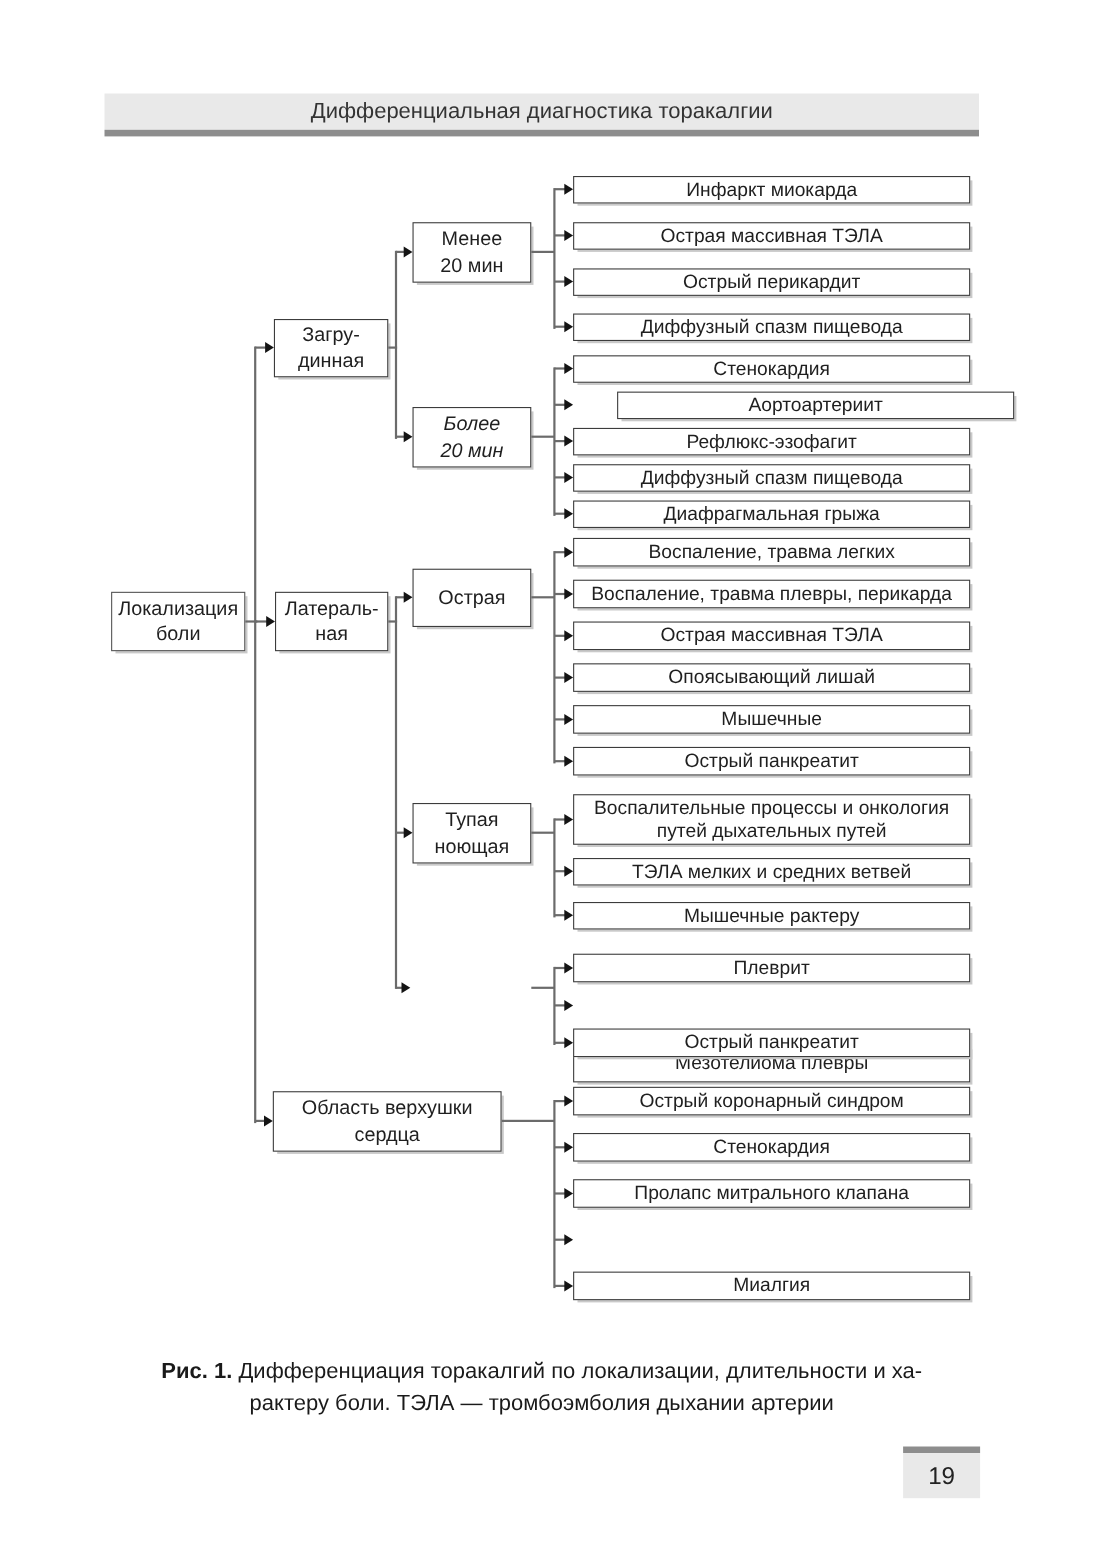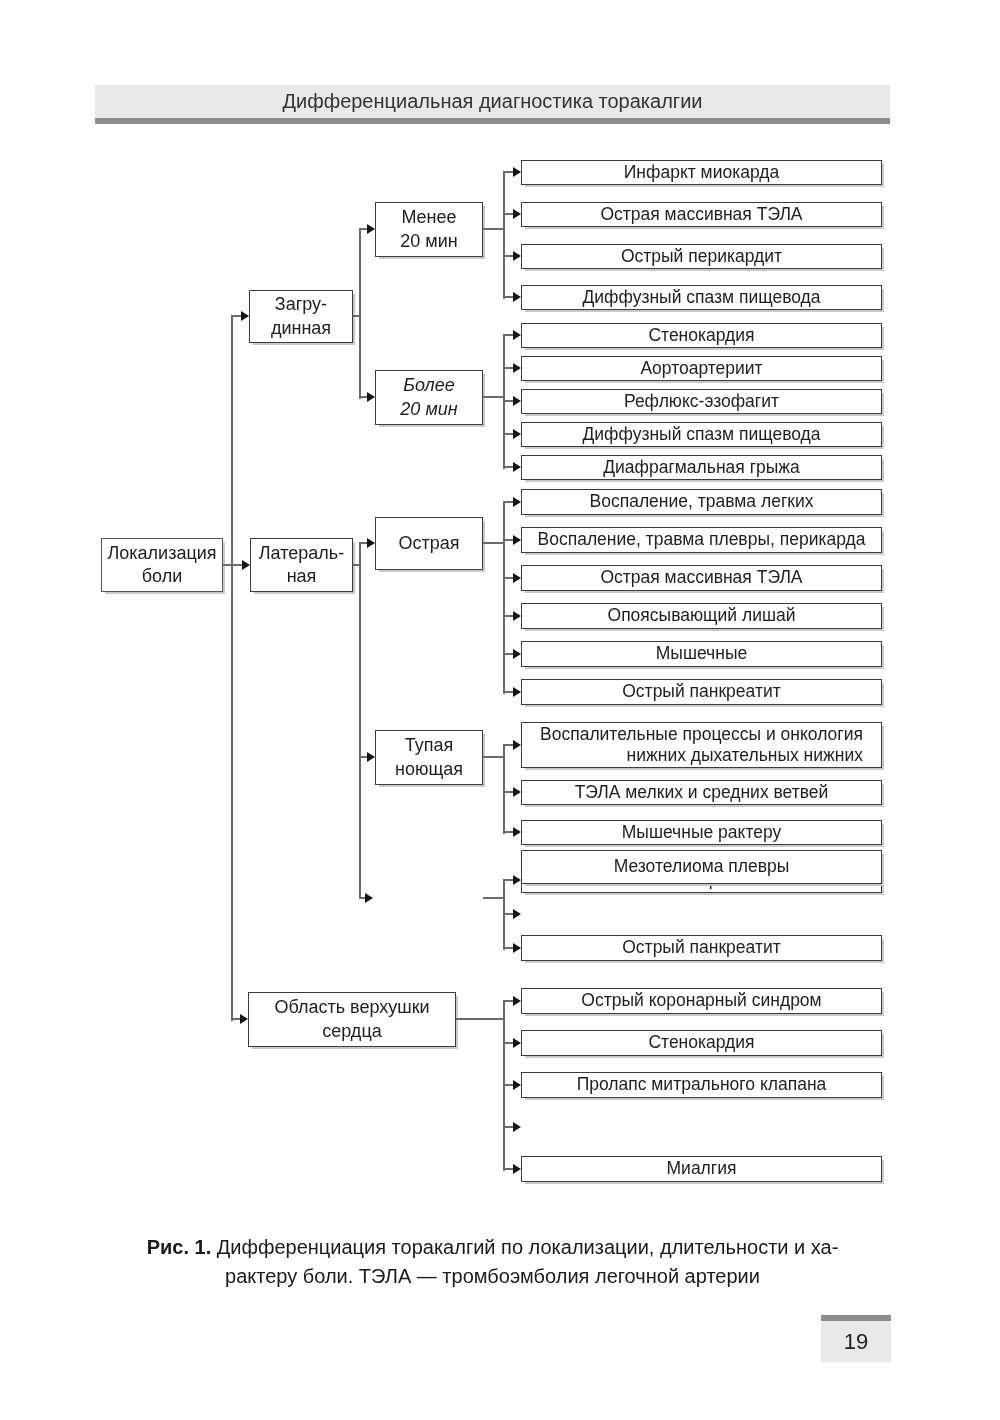--- a/index.html
+++ b/index.html
@@ -5,21 +5,21 @@
   html,body{margin:0;padding:0;background:#fff;}
   .page{position:relative;width:1000px;height:1420px;background:#ffffff;
         font-family:"Liberation Sans",sans-serif;color:#222;overflow:hidden;border-radius:18px;}
   .hdr{position:absolute;left:95px;top:85px;width:795px;height:33px;background:#e9e9e9;
        display:flex;align-items:center;justify-content:center;font-size:20px;color:#333;}
   .hdr-bar{position:absolute;left:95px;top:118px;width:795px;height:6px;background:#8d8d8d;}
   .node,.leaf{position:absolute;box-sizing:border-box;background:#fff;border:1.5px solid #3c3c3c;
        box-shadow:3px 3px 0 -1px #c9c9c9;display:flex;align-items:center;justify-content:center;
        text-align:center;white-space:pre-line;color:#1f1f1f;}
   .node{font-size:18px;line-height:1.3;}
-  .leaf{left:521px;width:361px;height:25px;font-size:17.5px;line-height:1.22;text-align:right;}
+  .leaf{left:521px;width:361px;height:25px;font-size:17.5px;line-height:1.22;}
   .h{position:absolute;height:2px;background:#6b6b6b;}
   .v{position:absolute;width:2px;background:#6b6b6b;}
   .a{position:absolute;width:0;height:0;border-left:8px solid #141414;
      border-top:5px solid transparent;border-bottom:5px solid transparent;}
   .caption{position:absolute;left:95px;top:1233px;width:795px;text-align:center;
            font-size:20px;line-height:1.45;color:#1a1a1a;}
   .caption b{font-weight:bold;}
   .pn-bar{position:absolute;left:821px;top:1315px;width:70px;height:6px;background:#8d8d8d;}
   .pn-box{position:absolute;left:821px;top:1321px;width:70px;height:41px;background:#e9e9e9;
           display:flex;align-items:center;justify-content:center;font-size:22px;color:#222;}
@@ -49,39 +49,39 @@
   <div class="node" style="left:375px;top:730px;width:108px;height:55px;">Тупая
 ноющая</div>
   <div class="node" style="left:375px;top:517px;width:108px;height:53px;">Острая</div>
 
   <div class="leaf" style="top:160px;">Инфаркт миокарда</div>
   <div class="leaf" style="top:202px;">Острая массивная ТЭЛА</div>
   <div class="leaf" style="top:244px;">Острый перикардит</div>
   <div class="leaf" style="top:285px;">Диффузный спазм пищевода</div>
 
   <div class="leaf" style="top:323px;">Стенокардия</div>
-  <div class="leaf" style="top:356px;">Аортоартериит</div>
+  <div class="leaf" style="top:356px;margin-left:40px;">Аортоартериит</div>
   <div class="leaf" style="top:389px;">Рефлюкс-эзофагит</div>
   <div class="leaf" style="top:422px;">Диффузный спазм пищевода</div>
   <div class="leaf" style="top:455px;">Диафрагмальная грыжа</div>
 
   <div class="leaf" style="top:489px;height:26px;">Воспаление, травма легких</div>
   <div class="leaf" style="top:527px;height:26px;">Воспаление, травма плевры, перикарда</div>
   <div class="leaf" style="top:565px;height:26px;">Острая массивная ТЭЛА</div>
   <div class="leaf" style="top:603px;height:26px;">Опоясывающий лишай</div>
   <div class="leaf" style="top:641px;height:26px;">Мышечные</div>
   <div class="leaf" style="top:679px;height:26px;">Острый панкреатит</div>
 
   <div class="leaf" style="top:722px;height:46px;">Воспалительные процессы и онкология
-нижних дыхательных нижних</div>
+путей дыхательных путей</div>
   <div class="leaf" style="top:780px;">ТЭЛА мелких и средних ветвей</div>
   <div class="leaf" style="top:820px;">Мышечные рактеру</div>
 
   <div class="leaf" style="top:867px;height:26px;">Плеврит</div>
-  <div class="leaf" style="top:850px;height:34px;">Мезотелиома плевры</div>
+  <div class="leaf" style="top:950px;height:34px;">Мезотелиома плевры</div>
   <div class="leaf" style="top:935px;height:26px;">Острый панкреатит</div>
 
   <div class="leaf" style="top:988px;height:26px;">Острый коронарный синдром</div>
   <div class="leaf" style="top:1030px;height:26px;">Стенокардия</div>
   <div class="leaf" style="top:1072px;height:26px;">Пролапс митрального клапана</div>
   <div class="leaf" style="top:1156px;height:26px;">Миалгия</div>
 
   <div class="h" style="left:223px;top:564px;width:11px;"></div>
   <div class="v" style="left:231px;top:315px;height:706px;"></div>
   <div class="h" style="left:232px;top:315px;width:10px;"></div>
@@ -173,19 +173,19 @@
     <div class="a" style="left:513px;top:1038px;"></div>
   <div class="h" style="left:504px;top:1084px;width:10px;"></div>
     <div class="a" style="left:513px;top:1080px;"></div>
   <div class="h" style="left:504px;top:1126px;width:10px;"></div>
     <div class="a" style="left:513px;top:1122px;"></div>
   <div class="h" style="left:504px;top:1168px;width:10px;"></div>
     <div class="a" style="left:513px;top:1164px;"></div>
 
   <div class="caption">
     <div><b>Рис. 1.</b><span> Дифференциация торакалгий по локализации, длительности и ха-</span></div>
-    <div>рактеру боли. ТЭЛА — тромбоэмболия легочной артерии</div>
+    <div>рактеру боли. ТЭЛА — тромбоэмболия дыхании артерии</div>
   </div>
 
   <div class="pn-bar"></div>
   <div class="pn-box">19</div>
 
 </div>
 
 </body></html>

